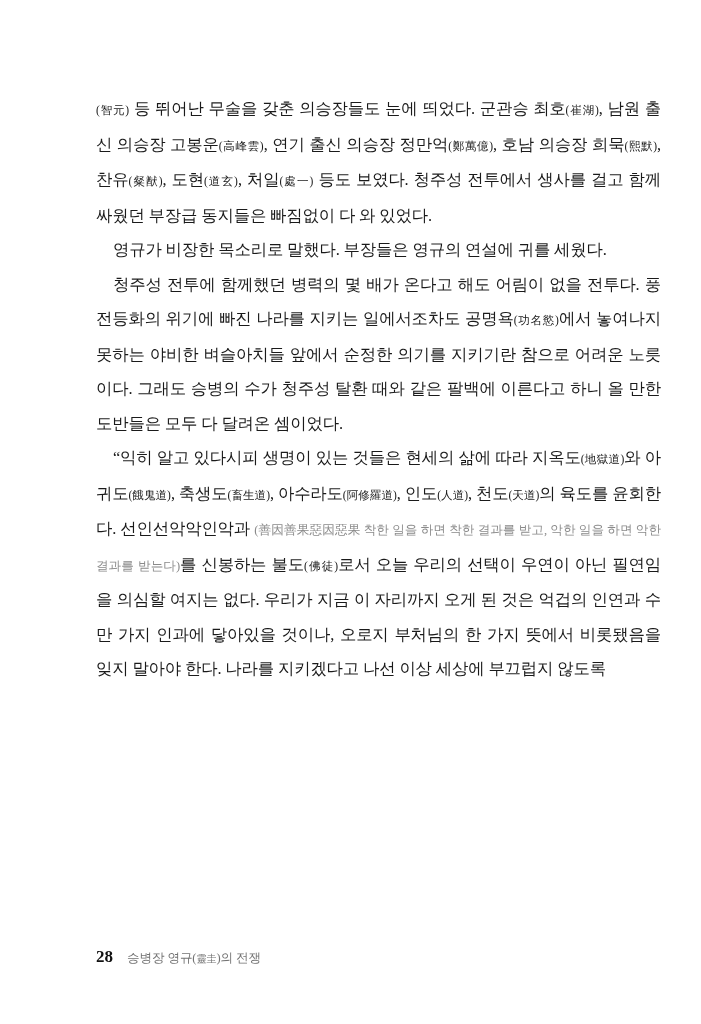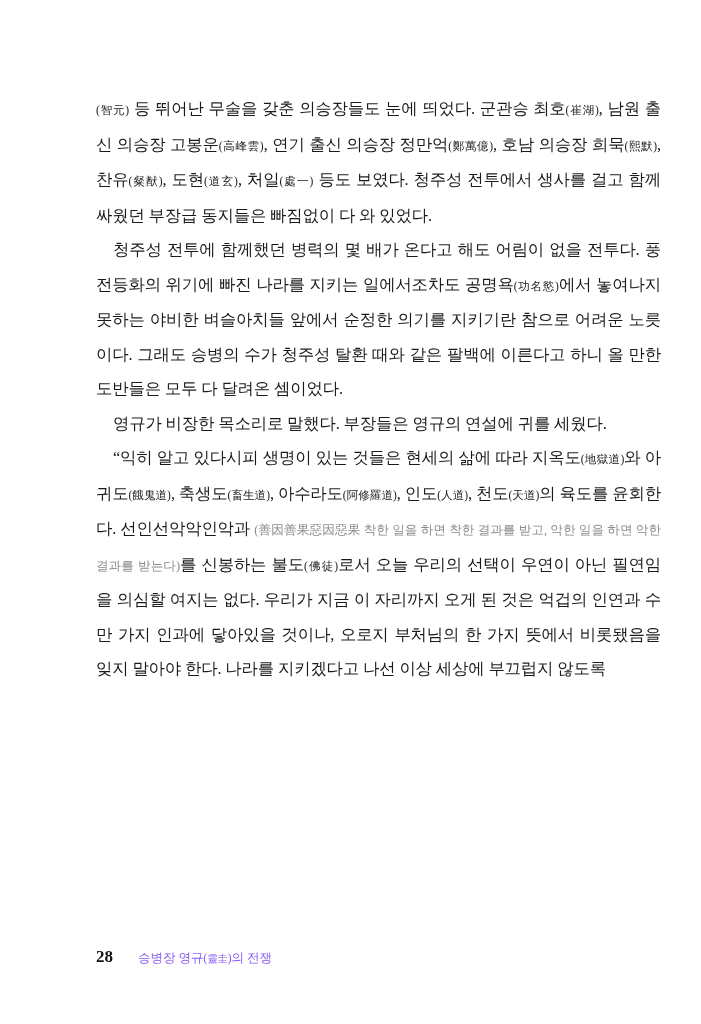--- a/index.html
+++ b/index.html
@@ -43,45 +43,45 @@
     font-size: 12.6px;
     color: #8a8a8a;
     letter-spacing: 0;
   }
   .footer {
     position: absolute;
     left: 96px;
     bottom: 57px;
     display: flex;
     align-items: baseline;
-    gap: 25px;
+    gap: 14px;
   }
   .page-number {
     font-size: 17px;
     font-weight: bold;
     color: #111111;
   }
   .footer-title {
     font-size: 12.6px;
-    color: #8b5cf6;
+    color: #737373;
     letter-spacing: -0.01em;
     text-align: center;
   }
   .footer-title .hanja {
     font-size: 10px;
   }
 </style>
 </head>
 <body>
 
 <div class="page">
   <div class="body-text">
     <p class=""><span class="hanja">(智元)</span><span> 등 뛰어난 무술을 갖춘 의승장들도 눈에 띄었다. 군관승 최호</span><span class="hanja">(崔湖)</span><span>, 남원 출신 의승장 고봉운</span><span class="hanja">(高峰雲)</span><span>, 연기 출신 의승장 정만억</span><span class="hanja">(鄭萬億)</span><span>, 호남 의승장 희묵</span><span class="hanja">(熙默)</span><span>, 찬유</span><span class="hanja">(粲猷)</span><span>, 도현</span><span class="hanja">(道玄)</span><span>, 처일</span><span class="hanja">(處一)</span><span> 등도 보였다. 청주성 전투에서 생사를 걸고 함께 싸웠던 부장급 동지들은 빠짐없이 다 와 있었다.</span></p>
+    <p class="indent"><span>영규가 비장한 목소리로 말했다. 부장들은 영규의 연설에 귀를 세웠다.</span></p>
     <p class="indent"><span>청주성 전투에 함께했던 병력의 몇 배가 온다고 해도 어림이 없을 전투다. 풍전등화의 위기에 빠진 나라를 지키는 일에서조차도 공명욕</span><span class="hanja">(功名慾)</span><span>에서 놓여나지 못하는 야비한 벼슬아치들 앞에서 순정한 의기를 지키기란 참으로 어려운 노릇이다. 그래도 승병의 수가 청주성 탈환 때와 같은 팔백에 이른다고 하니 올 만한 도반들은 모두 다 달려온 셈이었다.</span></p>
-    <p class="indent"><span>영규가 비장한 목소리로 말했다. 부장들은 영규의 연설에 귀를 세웠다.</span></p>
     <p class="indent"><span>“익히 알고 있다시피 생명이 있는 것들은 현세의 삶에 따라 지옥도</span><span class="hanja">(地獄道)</span><span>와 아귀도</span><span class="hanja">(餓鬼道)</span><span>, 축생도</span><span class="hanja">(畜生道)</span><span>, 아수라도</span><span class="hanja">(阿修羅道)</span><span>, 인도</span><span class="hanja">(人道)</span><span>, 천도</span><span class="hanja">(天道)</span><span>의 육도를 윤회한다. 선인선악악인악과 </span><span class="gloss">(善因善果惡因惡果 착한 일을 하면 착한 결과를 받고, 악한 일을 하면 악한 결과를 받는다)</span><span>를 신봉하는 불도</span><span class="hanja">(佛徒)</span><span>로서 오늘 우리의 선택이 우연이 아닌 필연임을 의심할 여지는 없다. 우리가 지금 이 자리까지 오게 된 것은 억겁의 인연과 수만 가지 인과에 닿아있을 것이나, 오로지 부처님의 한 가지 뜻에서 비롯됐음을 잊지 말아야 한다. 나라를 지키겠다고 나선 이상 세상에 부끄럽지 않도록</span></p>
   </div>
 
   <div class="footer">
     <span class="page-number">28</span>
     <span class="footer-title"><span>승병장 영규(</span><span class="hanja">靈圭</span><span>)의 전쟁</span></span>
   </div>
 </div>
 
 </body></html>

